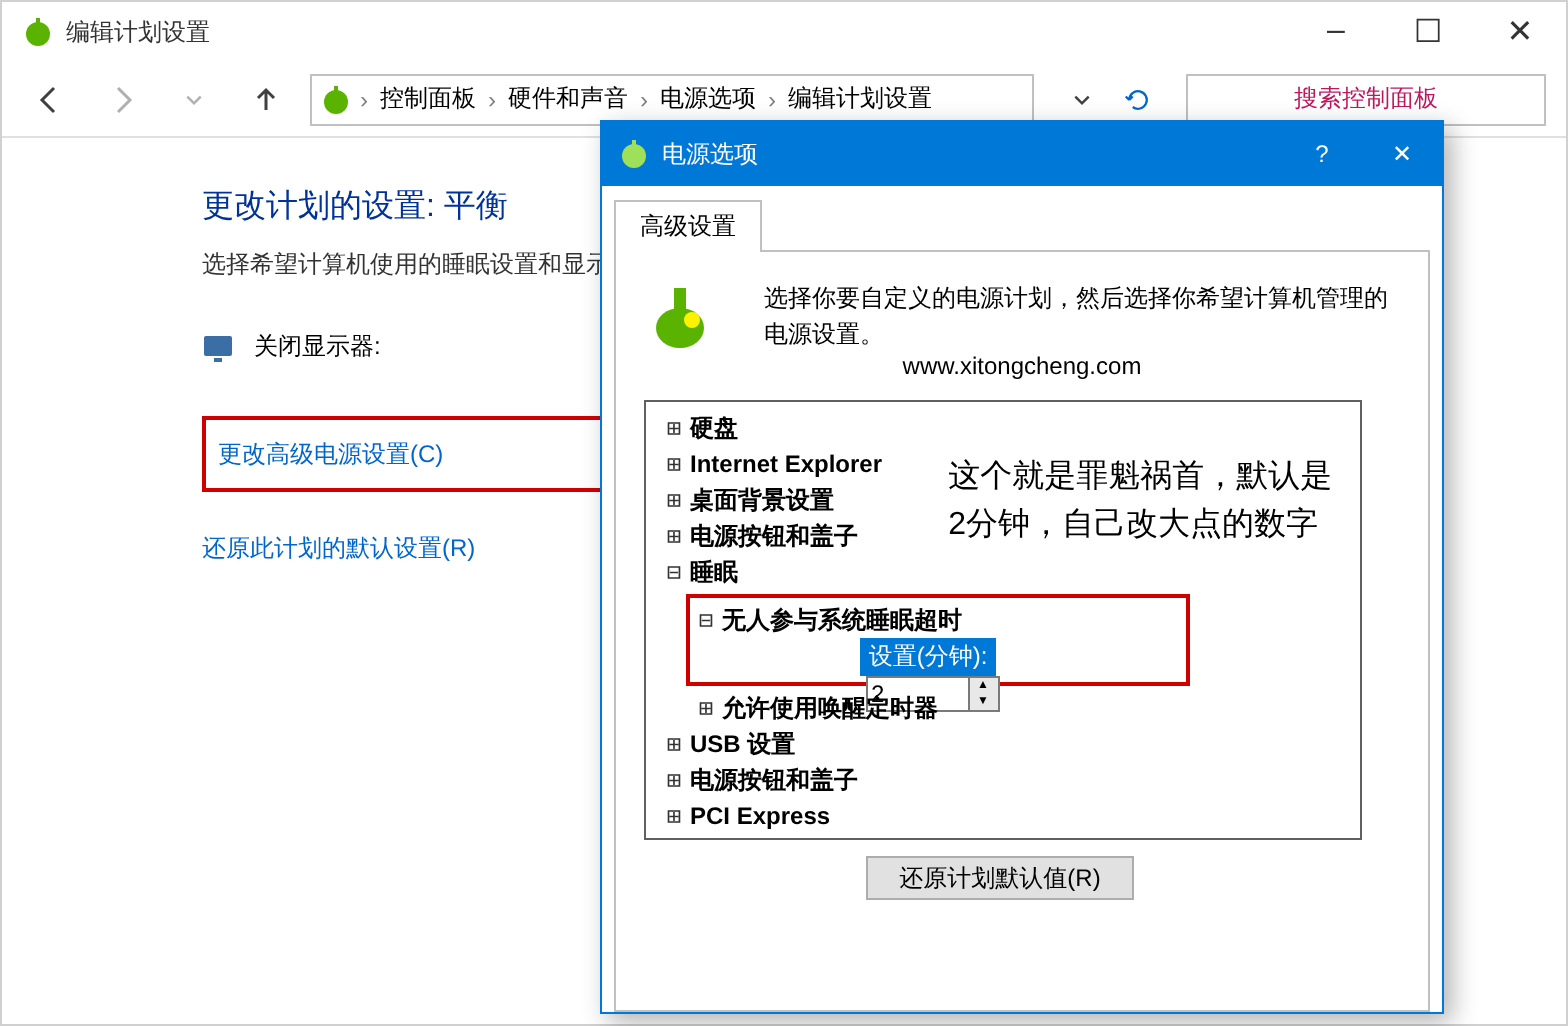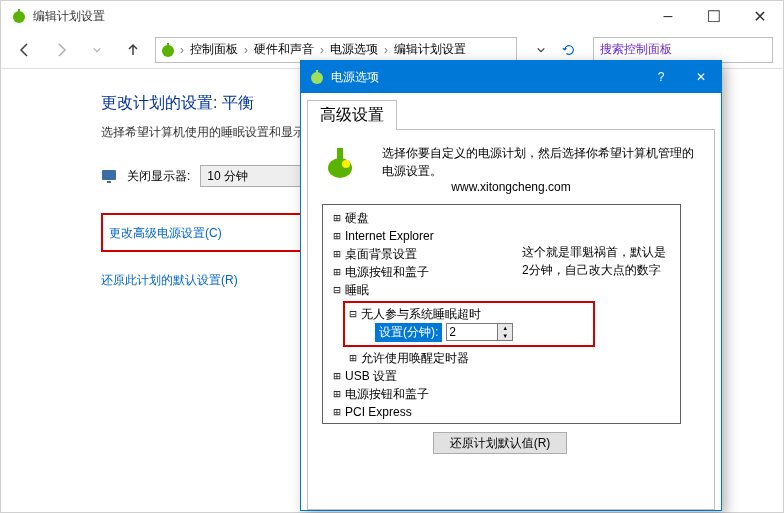--- a/index.html
+++ b/index.html
@@ -16,21 +16,21 @@
 
 .navbar { height: 38px; display: flex; align-items: center; padding: 0 10px; gap: 8px; border-bottom: 1px solid #e0e0e0; }
 .nav-arrow { width: 28px; height: 28px; display: flex; align-items: center; justify-content: center; color: #606060; }
 .nav-arrow.disabled { color: #b0b0b0; }
 .breadcrumb-bar { flex: 1; height: 26px; border: 1px solid #c0c0c0; display: flex; align-items: center; padding: 0 4px; gap: 2px; font-size: 12px; }
 .bc-icon { width: 16px; height: 16px; margin-right: 2px; }
 .bc-item { padding: 0 4px; }
 .bc-sep { color: #808080; }
 .nav-actions { display: flex; gap: 4px; margin-left: 4px; }
 .nav-action { width: 24px; height: 24px; display: flex; align-items: center; justify-content: center; color: #0066cc; }
-.search-box { width: 180px; height: 26px; border: 1px solid #c0c0c0; display: flex; align-items: center; padding: 0 6px; font-size: 12px; color: #6d28d9; margin-left: 4px; }
+.search-box { width: 180px; height: 26px; border: 1px solid #c0c0c0; display: flex; align-items: center; padding: 0 6px; font-size: 12px; color: #be185d; margin-left: 4px; justify-content: center; }
 
 
 .content { padding: 24px 0 0 100px; }
 .page-title { color: #003399; font-size: 16px; font-weight: normal; margin-bottom: 10px; }
 .page-sub { font-size: 12px; color: #333; margin-bottom: 24px; }
 .field-row { display: flex; align-items: center; gap: 10px; margin-bottom: 26px; }
 .field-icon { width: 16px; height: 16px; }
 .field-label { font-size: 12px; }
 .field-select { width: 120px; height: 22px; border: 1px solid #adadad; background: #eee; font-size: 12px; padding: 0 6px; display: flex; align-items: center; }
 
@@ -39,39 +39,39 @@
 .link2 { color: #0066cc; font-size: 12px; margin-top: 0; }
 
 
 .dialog { position: absolute; left: 300px; top: 60px; width: 422px; border: 1px solid #0078d7; background: #fff; box-shadow: 4px 4px 12px rgba(0,0,0,0.3); }
 .dialog-title { height: 32px; background: #0078d7; color: #fff; display: flex; align-items: center; padding: 0 0 0 8px; font-size: 12px; }
 .dialog-title .icon { width: 16px; height: 16px; margin-right: 6px; }
 .dlg-controls { margin-left: auto; display: flex; }
 .dlg-btn { width: 40px; height: 32px; display: flex; align-items: center; justify-content: center; color: #fff; }
 
 .tab-area { padding: 6px 6px 0 6px; background: #fff; }
-.tab-strip { display: flex; font-size: 16px; border-bottom: 1px solid #c0c0c0; }
+.tab-strip { display: flex; font-size: 12px; border-bottom: 1px solid #c0c0c0; }
 .tab { padding: 4px 12px; border: 1px solid #c0c0c0; border-bottom: none; background: #fff; position: relative; top: 1px; }
 .tab-content { border: 1px solid #c0c0c0; border-top: none; background: #fff; padding: 14px 14px 8px 14px; min-height: 380px; }
 
 .intro { display: flex; gap: 24px; font-size: 12px; margin-bottom: 0; }
 .intro-icon { width: 36px; height: 36px; flex-shrink: 0; }
 .intro-text { line-height: 1.5; }
 .url { text-align: center; font-size: 12px; margin-bottom: 10px; }
 
 .plan-select { width: 95%; height: 22px; border: 1px solid #adadad; font-size: 12px; padding: 0 6px; margin-bottom: 6px; display:flex; align-items:center; justify-content:space-between; background:#fff;}
 
 .tree-wrap { border: 1px solid #606060; width: 95%; height: 220px; padding: 4px 2px; font-size: 12px; overflow: hidden; position: relative; }
 .tree-line { display: flex; align-items: center; height: 18px; }
 .toggle { width: 12px; text-align: center; font-family: monospace; color: #333; }
-.tnode-label { padding-left: 2px; }
+.tnode-label { padding-left: 2px; font-weight: bold; }
 .ind1 { padding-left: 6px; }
 .ind2 { padding-left: 22px; }
 
-.annotation { position: absolute; right: 14px; top: 38px; font-size: 12px; line-height: 1.5; }
+.annotation { position: absolute; right: 14px; top: 26px; font-size: 16px; line-height: 1.5; }
 
 .highlight-box { border: 2px solid #d00000; margin: 2px 0 2px 18px; padding: 2px 40px 4px 2px; width: 252px; }
 .setting-label { background: #0078d7; color: #fff; padding: 1px 4px; font-size: 12px; }
 .spinner { display: inline-flex; align-items: center; margin-left: 4px; }
 .spinner input { width: 52px; height: 18px; border: 1px solid #7a7a7a; font-size: 12px; padding: 0 2px; }
 .spin-btns { display: flex; flex-direction: column; border: 1px solid #7a7a7a; border-left: none; }
 .spin-btns div { width: 14px; height: 8px; display: flex; align-items: center; justify-content: center; font-size: 6px; line-height: 1; background: #e8e8e8; }
 
 .dlg-footer { display: flex; justify-content: center; padding: 8px 22px 0 0; }
 .dlg-button { height: 22px; padding: 0 16px; font-size: 12px; border: 1px solid #adadad; background: #e1e1e1; }
@@ -163,23 +163,20 @@
     <div class="page-title">更改计划的设置: 平衡</div>
     <div class="page-sub">选择希望计算机使用的睡眠设置和显示</div>
     <div class="field-row">
       <span class="field-icon">
         <svg viewBox="0 0 16 16">
             <rect x="1" y="2" width="14" height="10" rx="1" class="monitor-icon"></rect>
             <rect x="6" y="13" width="4" height="2" fill="#3a6ea5"></rect>
           </svg>
       </span>
       <span class="field-label">关闭显示器:</span>
-      <div class="field-select">
-        <span>10 分钟</span>
-      </div>
     </div>
     <div class="link-box">
       <span class="link">更改高级电源设置(C)</span>
     </div>
     <div class="link2">还原此计划的默认设置(R)</div>
   </div>
 </div>
 
 <div class="dialog">
   <div class="dialog-title">
@@ -240,21 +237,21 @@
         <div class="tree-line ind1">
             <span class="toggle">⊟</span>
             <span class="tnode-label">睡眠</span>
           </div>
 
         <div class="highlight-box">
           <div class="tree-line">
               <span class="toggle">⊟</span>
               <span class="tnode-label">无人参与系统睡眠超时</span>
             </div>
-          <div class="tree-line" style="padding-left:28px;">
+          <div class="tree-line" style="padding-left:28px;flex-direction:column;">
             <span class="setting-label">设置(分钟):</span>
             <span class="spinner">
               <input value="2" style="">
               <span class="spin-btns">
                 <div>▲</div>
                 <div>▼</div>
               </span>
             </span>
           </div>
         </div>

